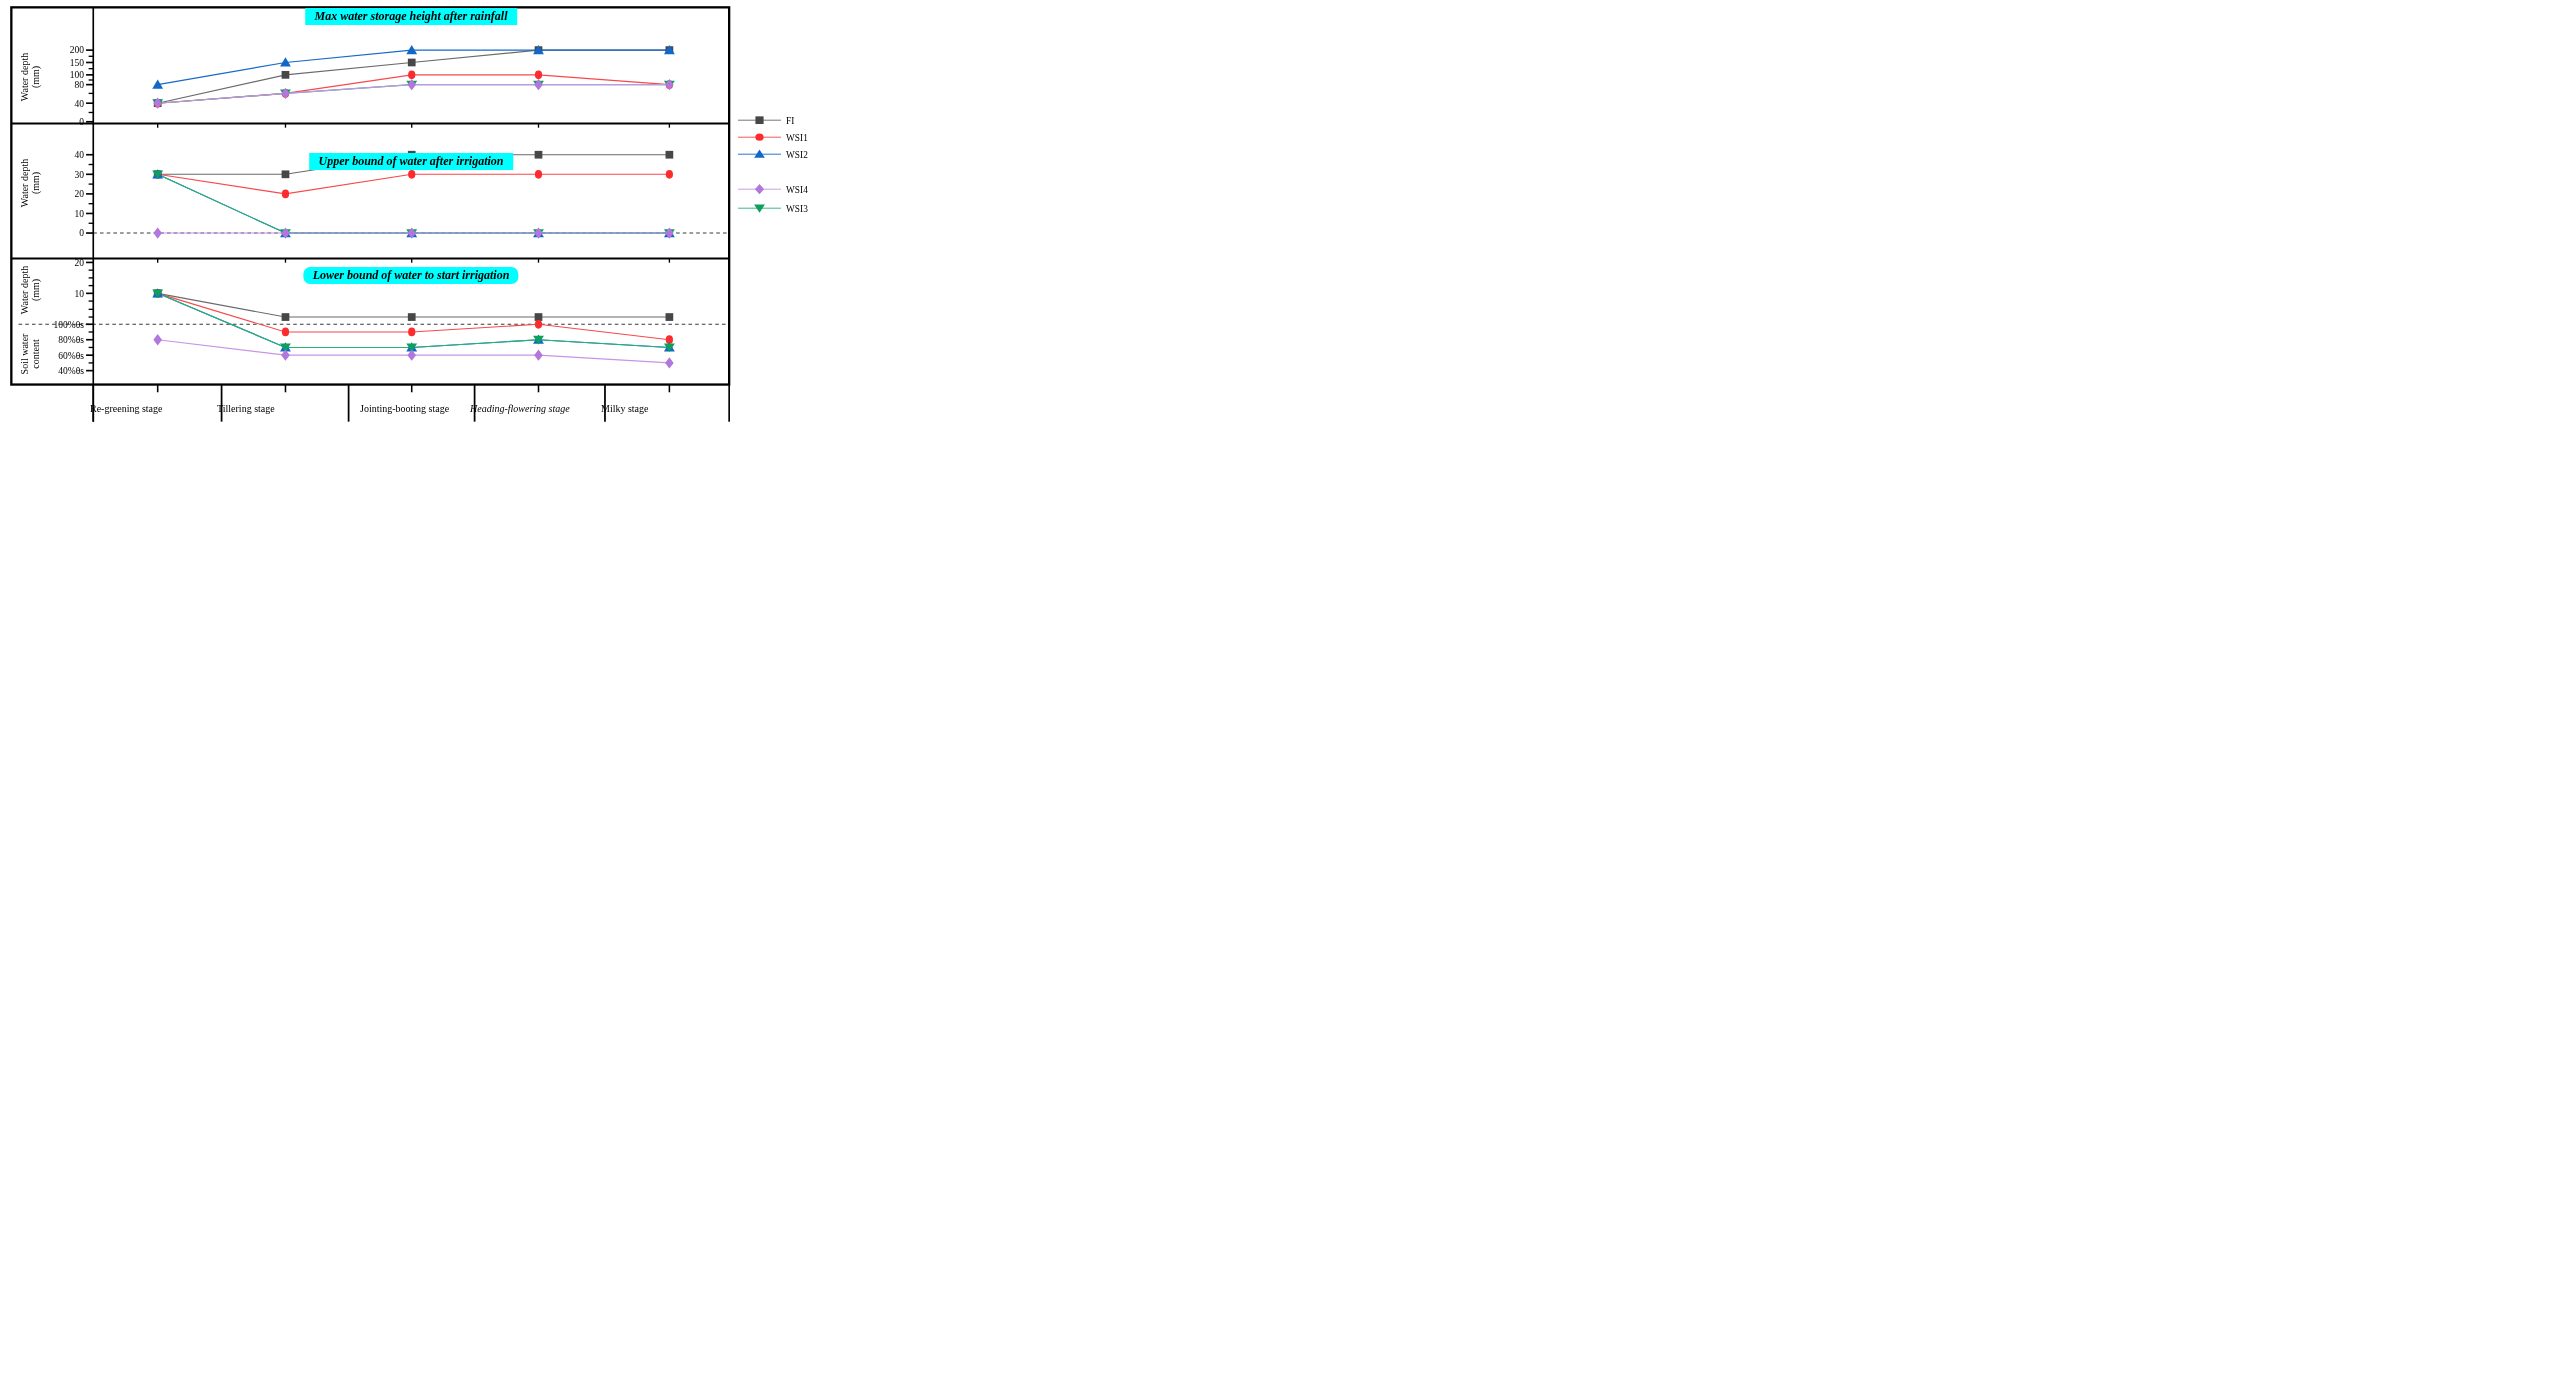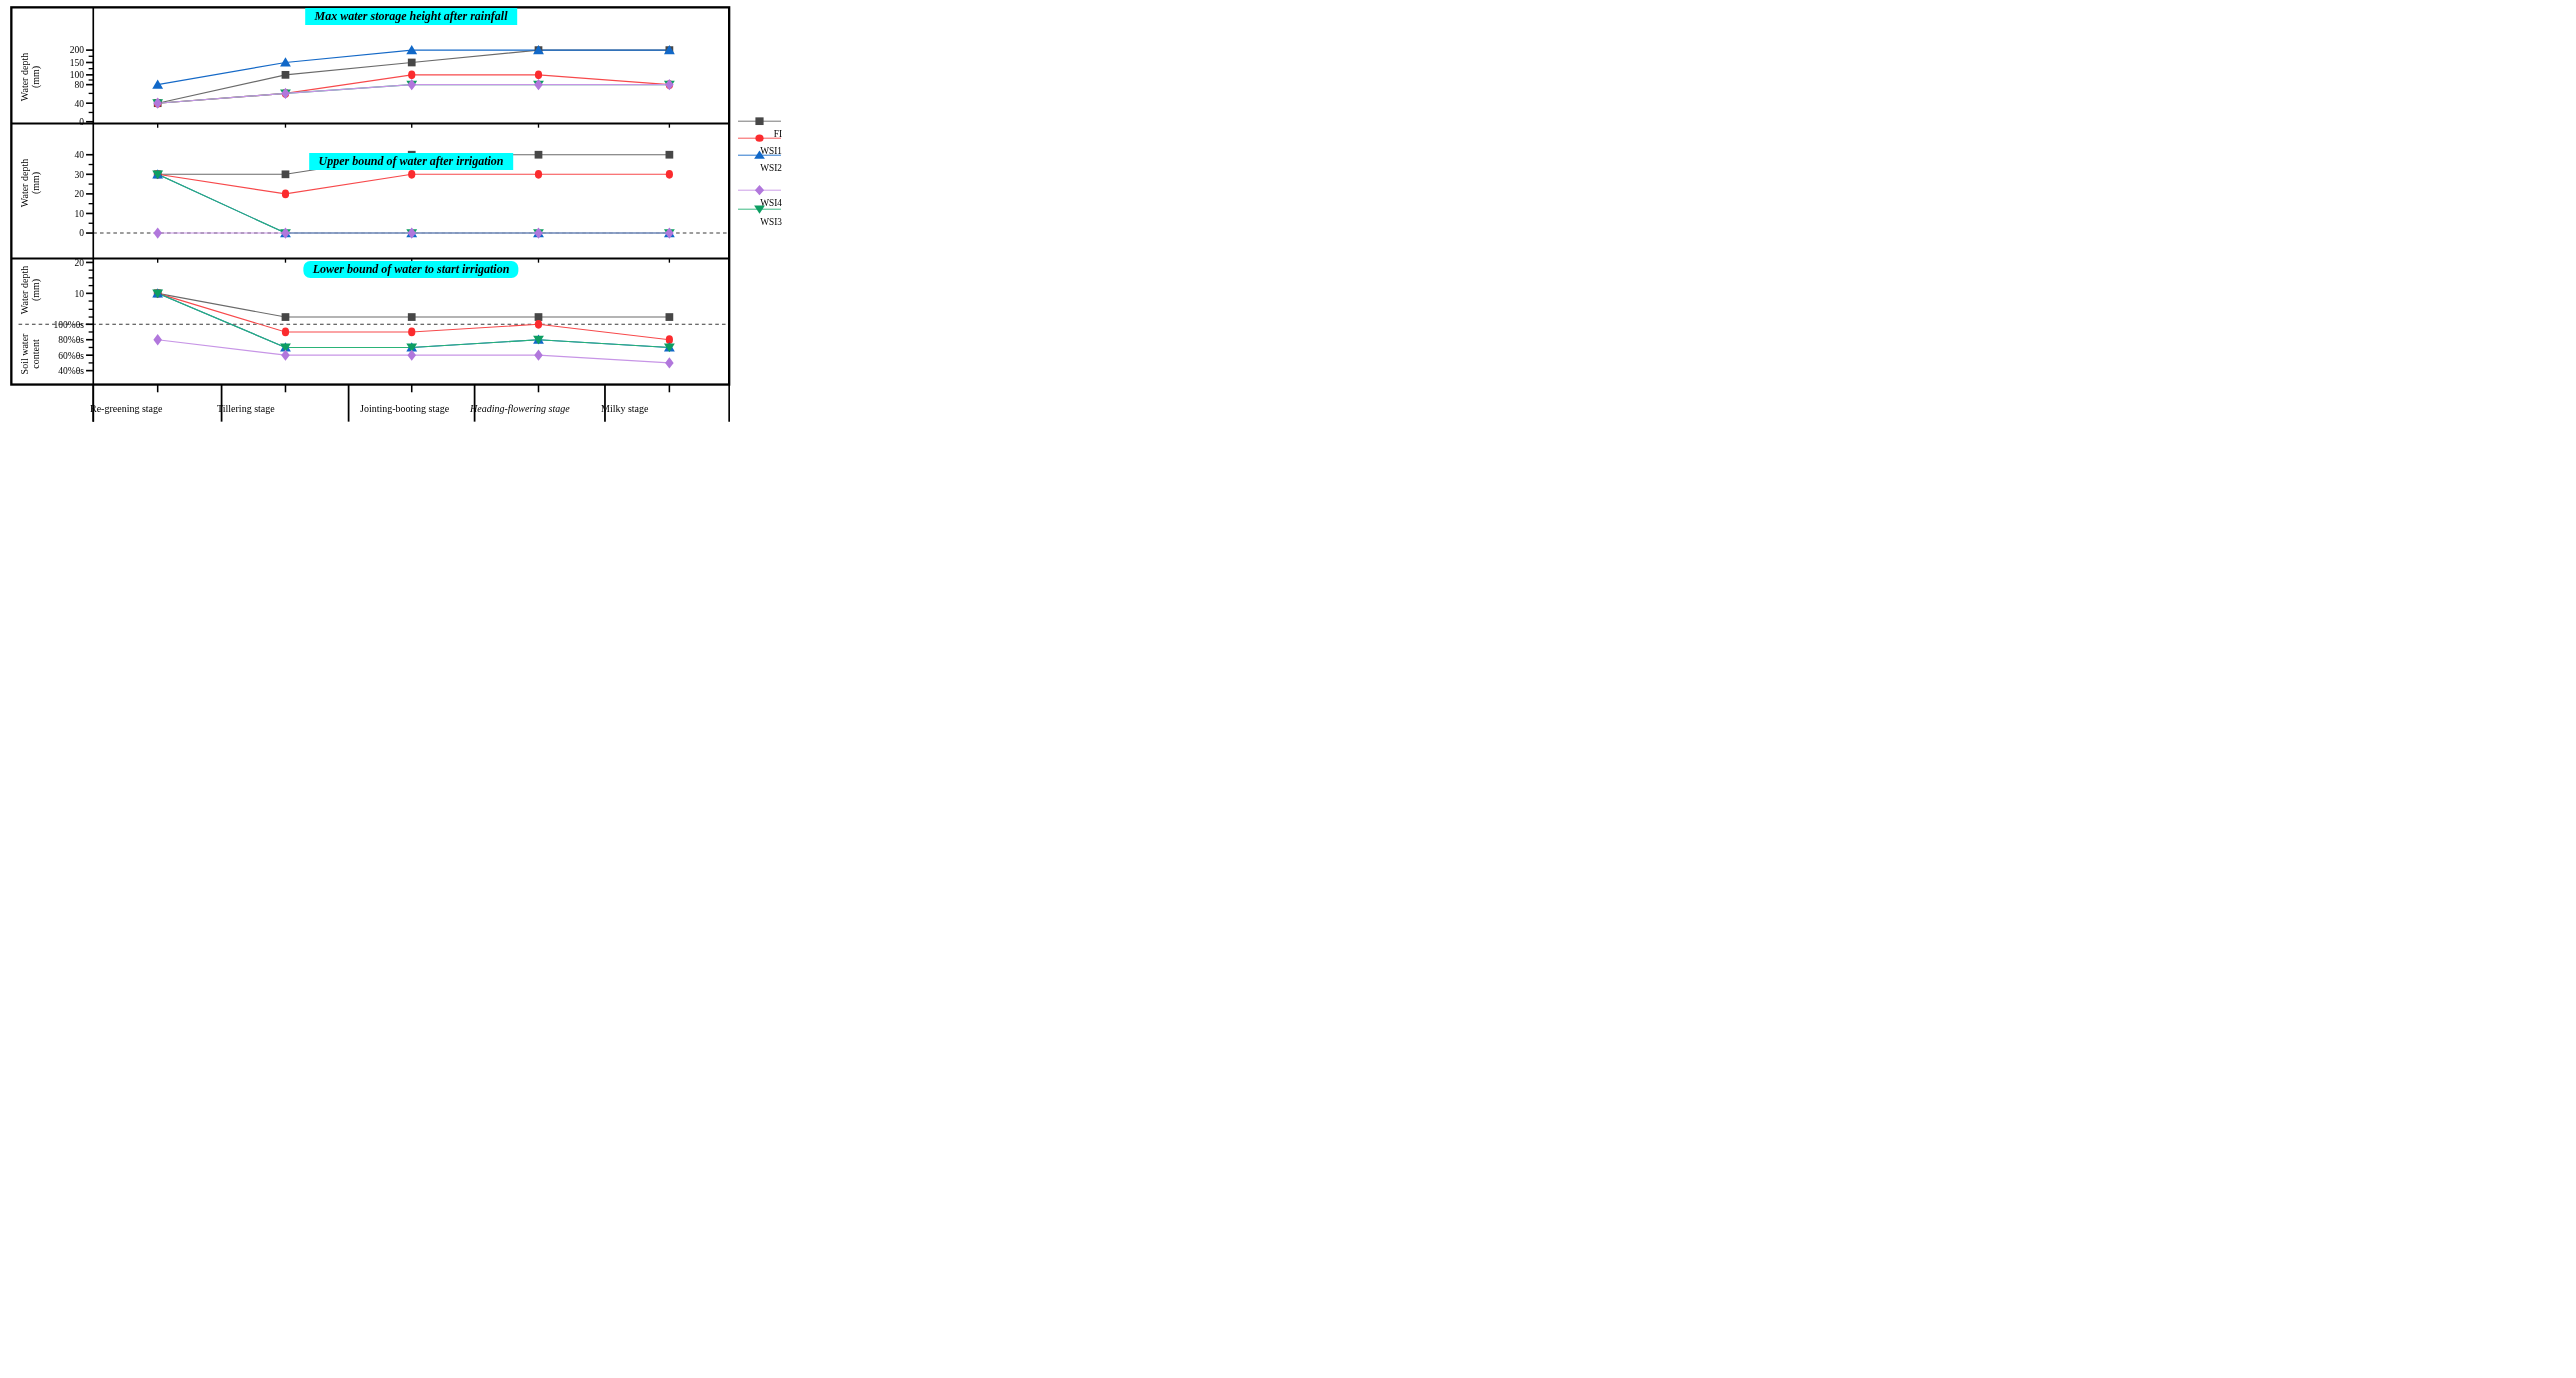--- a/index.html
+++ b/index.html
@@ -1,25 +1,25 @@
 <!DOCTYPE html>
 <html style="font-size:8.2px"><head>
 <meta charset="utf-8">
 <style>
   html,body{margin:0;padding:0;background:#ffffff;}
   .fig{position:relative;width:808px;height:429px;background:#ffffff;
        font-family:"Liberation Serif","DejaVu Serif",serif;color:#000;overflow:hidden;}
   #chart{position:absolute;left:0;top:0;}
   .title-box{position:absolute;transform:translateX(-50%);left:411px;background:#00ffff;
        font-weight:bold;font-size:12px;line-height:1.25;padding:1px 9.3px;white-space:nowrap;font-style:italic;}
-  .t1{top:8.2px;} .t2{top:125px;margin-top:28px;} .t3{top:261px;border-radius:7px;}
+  .t1{top:8.2px;} .t2{top:125px;margin-top:28px;} .t3{top:267px;border-radius:7px;}
   .ylab{position:absolute;transform:translate(-50%,-50%) rotate(-90deg);text-align:center;
        font-size:10px;line-height:1.12;white-space:nowrap;}
   .stage{position:absolute;width:136px;margin-left:-68px;text-align:left;font-size:10px;}
-  .legend-row{position:absolute;display:flex;align-items:flex-end;height:12.4px;flex-direction:column;}
+  .legend-row{position:absolute;display:flex;align-items:center;height:12.4px;}
   .legend-row .lbl{font-size:9.3px;margin-left:4.1px;}
 </style>
 </head>
 <body>
 
 <div class="fig">
   <svg id="chart" width="808" height="429" viewBox="0 0 1568 832">
       <line x1="181" y1="452" x2="1413" y2="452" stroke="#3a3a3a" stroke-width="2.2" stroke-dasharray="7 6"></line>
       <line x1="36" y1="629" x2="1413" y2="629" stroke="#3a3a3a" stroke-width="2.2" stroke-dasharray="7 6"></line>
       <polyline points="306,200 554,145 799,121 1045,97 1299,97" fill="none" stroke="#6a6a6a" stroke-width="2.2"></polyline>

